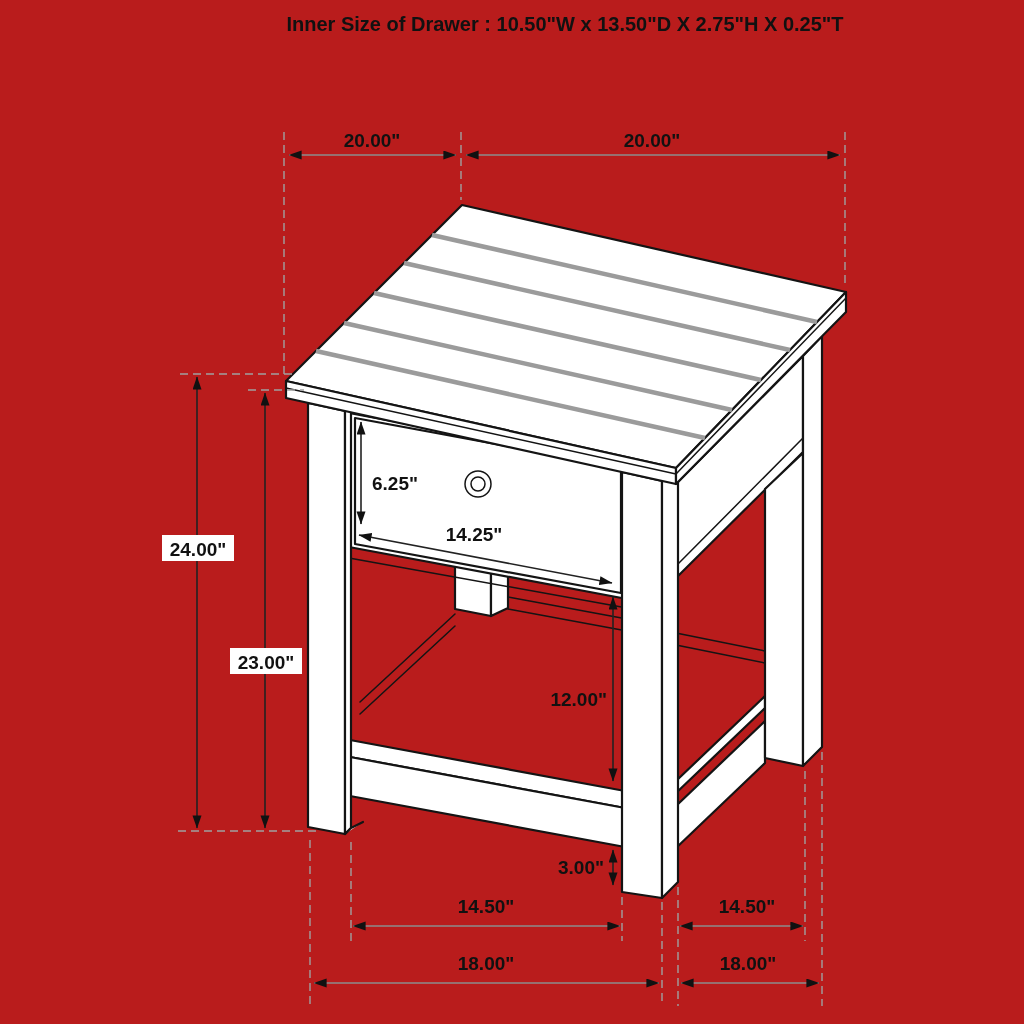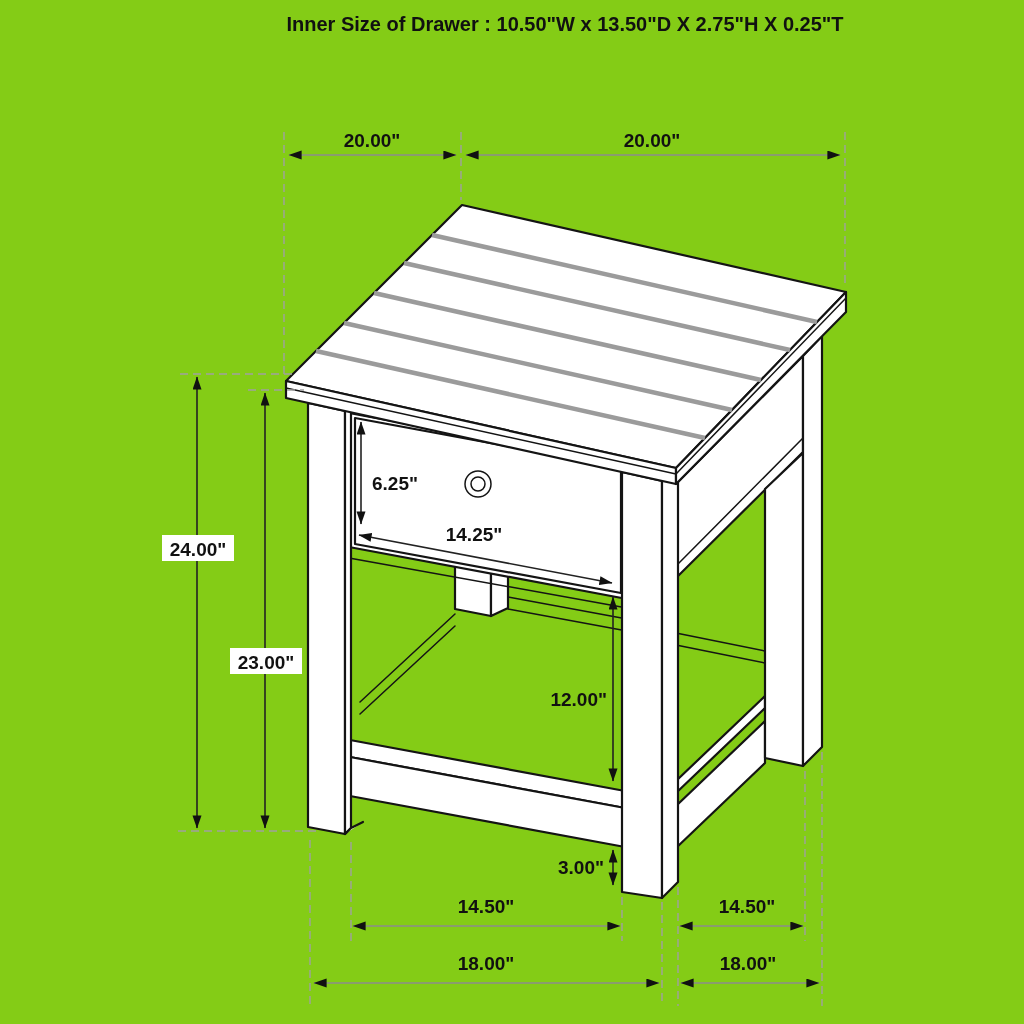--- a/index.html
+++ b/index.html
@@ -1,16 +1,16 @@
 <!DOCTYPE html>
 <html><head>
 <meta charset="utf-8">
 <style>
   html,body{margin:0;padding:0;background:#fff;}
-  .page{position:relative;width:1024px;height:1024px;background:#84cc16;overflow:hidden;
+  .page{position:relative;width:1024px;height:1024px;background:#b91c1c;overflow:hidden;
         font-family:"Liberation Sans",sans-serif;text-align:right;}
   svg{display:block;}
   text{font-family:"Liberation Sans",sans-serif;font-weight:bold;fill:#111;}
   .t-title{font-size:20px;}
   .t-dim{font-size:19px;}
   .ln{stroke:#141414;stroke-width:2.2;fill:#ffffff;stroke-linejoin:round;stroke-linecap:round;}
   .ln-thin{stroke:#141414;stroke-width:1.5;fill:none;stroke-linecap:round;}
   .plank{stroke:#9b9b9b;stroke-width:4.5;fill:none;stroke-linecap:butt;}
   .dimg{stroke:#8c8c8c;stroke-width:1.6;fill:none;}
   .dimb{stroke:#222;stroke-width:1.6;fill:none;}

